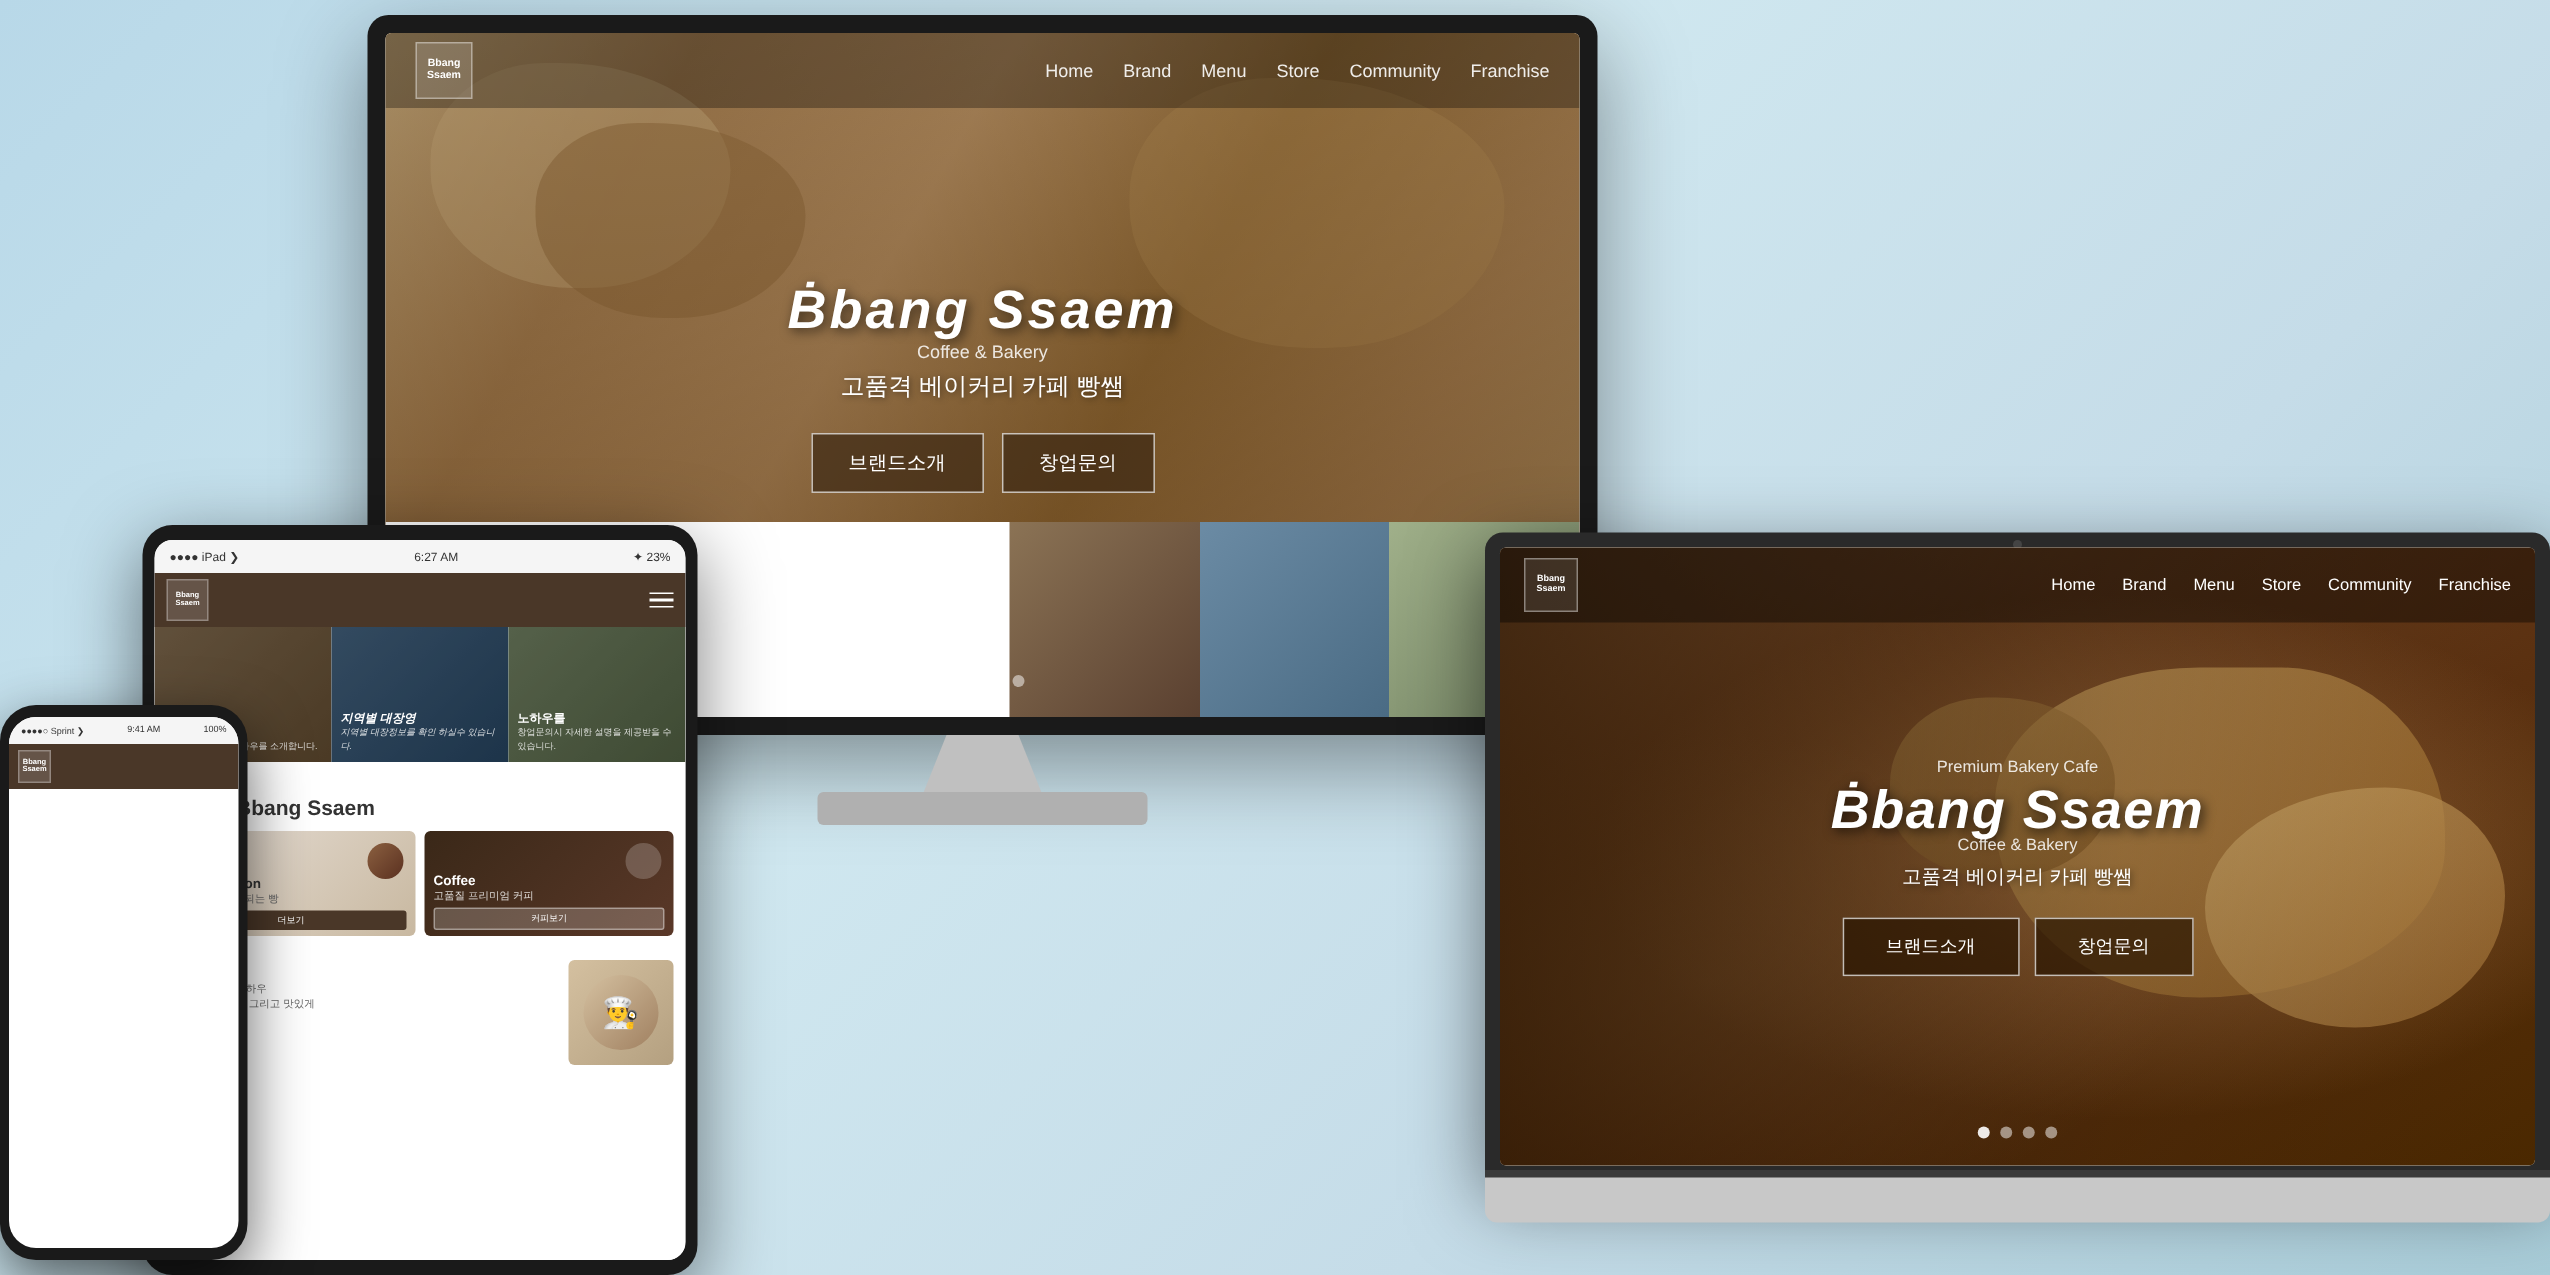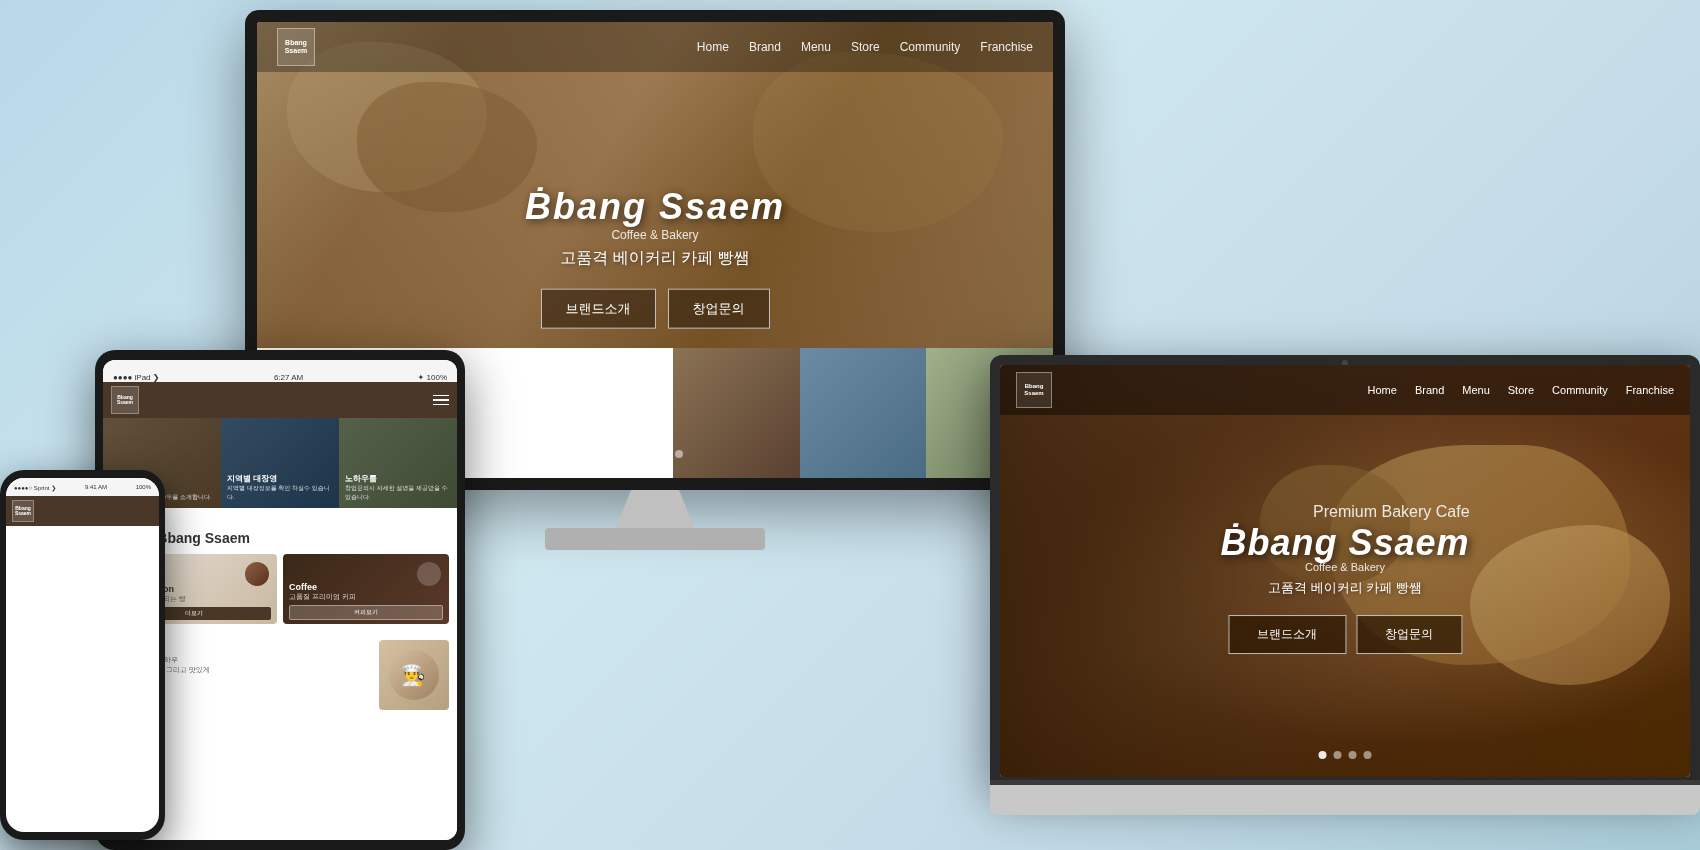--- a/index.html
+++ b/index.html
@@ -160,21 +160,21 @@
       height: 100%;
       background: white;
       border-radius: 12px;
       overflow: hidden;
       position: relative;
     }
     .tablet-status-bar {
       height: 22px;
       background: #f5f5f5;
       display: flex;
-      align-items: flex-end;
+      align-items: center;
       justify-content: space-between;
       padding: 0 10px;
       font-size: 8px;
       color: #333;
     }
     .tablet-nav {
       height: 36px;
       background: #4a3728;
       display: flex;
       align-items: center;
@@ -213,21 +213,21 @@
     .tablet-images-row {
       display: flex;
       height: 90px;
     }
     .tablet-img {
       flex: 1;
       position: relative;
       overflow: hidden;
     }
     .tablet-img-1 { background: linear-gradient(135deg, #8b7355, #6b5335); }
-    .tablet-img-2 { background: linear-gradient(135deg, #4a6b8a, #2a4b6a); }
+    .tablet-img-2 { background: linear-gradient(135deg, #4a6b8a, #2a4b6a); font-style: italic; }
     .tablet-img-3 { background: linear-gradient(135deg, #7a8b6a, #5a6b4a); }
     .tablet-img-label {
       position: absolute;
       bottom: 4px;
       left: 0; right: 0;
       text-align: center;
       font-size: 8px;
       color: white;
       font-weight: bold;
     }
@@ -592,21 +592,21 @@
   <div class="monitor-base"></div>
 </div>
 
 <div class="tablet-wrap">
   <div class="tablet-frame">
     <div class="tablet-screen">
 
       <div class="tablet-status-bar">
         <span>●●●● iPad ❯</span>
         <span>6:27 AM</span>
-        <span>✦ 100%</span>
+        <span>✦ 23%</span>
       </div>
 
       <div class="tablet-nav">
         <div class="tablet-logo-box">
           <span style="font-size:5px;font-weight:bold;line-height:1.1;color:white;">Bbang<br>Ssaem</span>
         </div>
         <div class="tablet-hamburger">
           <span></span>
           <span></span>
           <span></span>
@@ -714,21 +714,21 @@
           <span class="laptop-nav-link">Home</span>
           <span class="laptop-nav-link">Brand</span>
           <span class="laptop-nav-link">Menu</span>
           <span class="laptop-nav-link">Store</span>
           <span class="laptop-nav-link">Community</span>
           <span class="laptop-nav-link">Franchise</span>
         </div>
       </div>
 
       <div style="position:absolute;top:50%;left:50%;transform:translate(-50%,-45%);text-align:center;z-index:5;color:white;">
-        <div style="font-size:16px;color:rgba(255,255,255,0.85);margin-bottom:4px;text-align:right;">Premium Bakery Cafe</div>
+        <div style="font-size:11px;color:rgba(255,255,255,0.85);margin-bottom:4px;">Premium Bakery Cafe</div>
         <div style="font-size:36px;font-weight:bold;color:white;text-shadow:2px 2px 8px rgba(0,0,0,0.7);letter-spacing:1px;line-height:1;">
           <span style="font-style:italic;">Ḃbang Ssaem</span>
         </div>
         <div style="font-size:11px;color:rgba(255,255,255,0.85);margin-bottom:6px;">Coffee &amp; Bakery</div>
         <div style="font-size:13px;color:white;margin-bottom:18px;text-shadow:1px 1px 4px rgba(0,0,0,0.5);">고품격 베이커리 카페 빵쌤</div>
         <div style="display:flex;gap:10px;justify-content:center;">
           <button class="laptop-btn">브랜드소개</button>
           <button class="laptop-btn">창업문의</button>
         </div>
       </div>

